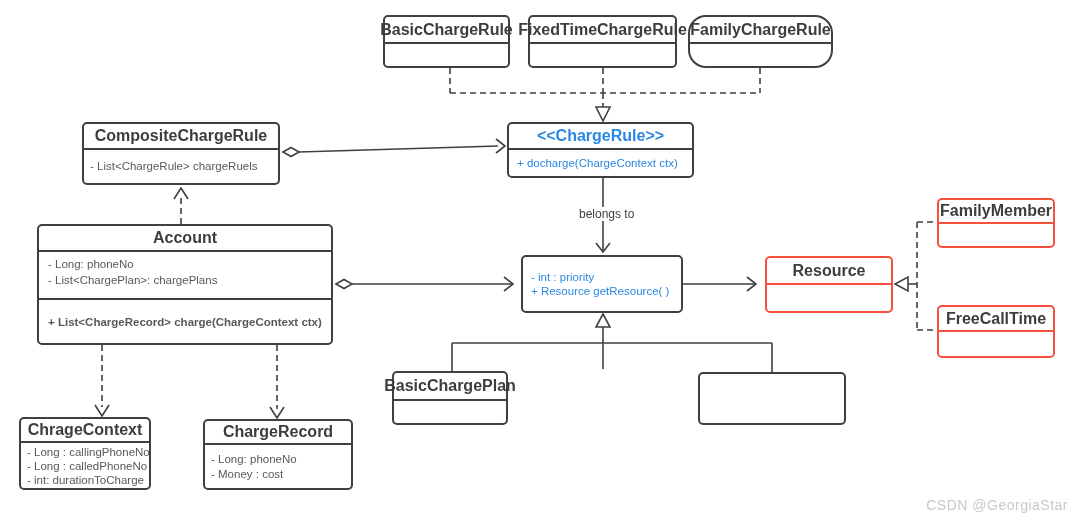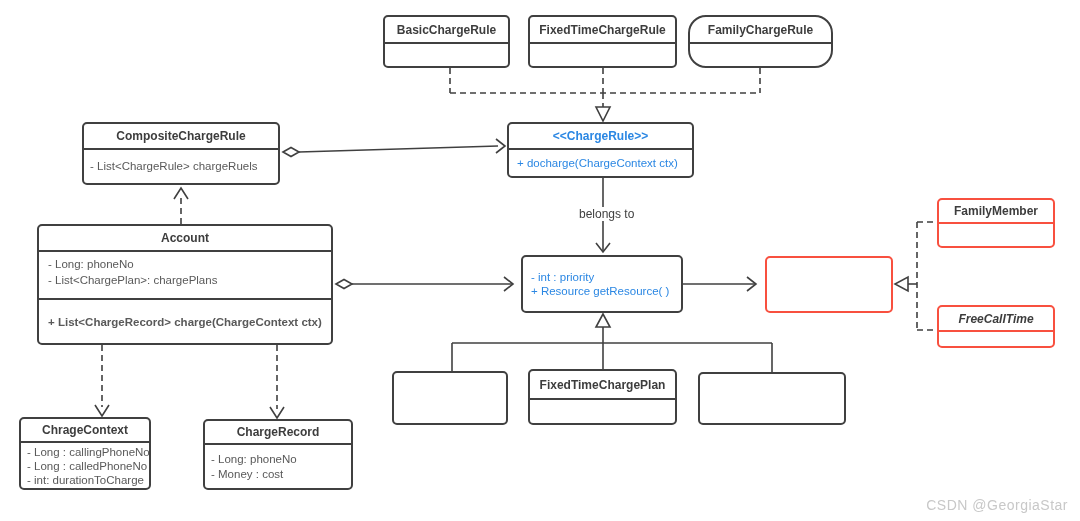--- a/index.html
+++ b/index.html
@@ -8,21 +8,21 @@
     font-family:"Liberation Sans",sans-serif;overflow:hidden;
   }
   .connectors{position:absolute;left:0;top:0;width:1080px;height:521px;}
 
   .cls{
     position:absolute;display:flex;flex-direction:column;box-sizing:border-box;
     background:#ffffff;border:2px solid #404040;border-radius:5px;
   }
   .cls-title{
     flex:0 0 auto;display:flex;align-items:center;justify-content:center;
-    font-weight:bold;font-size:12px;color:#3d3d3d;
+    font-weight:bold;font-size:16px;color:#3d3d3d;
     border-bottom:2px solid #404040;padding:0 4px;white-space:nowrap;
   }
   .cls-body{
     flex:1;display:flex;flex-direction:column;justify-content:center;
     padding:2px 6px;font-size:11.5px;color:#595959;line-height:15px;
     white-space:nowrap;
   }
   .cls-sec{
     padding:4px 9px;font-size:11.5px;color:#595959;line-height:16px;white-space:nowrap;
   }
@@ -156,41 +156,39 @@
   </div>
 
   <div class="cls blue" style="left:521px;top:255px;width:162px;height:58px;">
     <div class="cls-body">
       <div>- int : priority</div>
       <div>+ Resource getResource( )</div>
     </div>
   </div>
 
   <div class="cls red" style="left:765px;top:256px;width:128px;height:57px;">
+    <div class="cls-title" style="height:25px">Resource</div>
     <div class="cls-body"></div>
   </div>
 
   <div class="cls red" style="left:937px;top:198px;width:118px;height:50px;">
     <div class="cls-title" style="height:22px">FamilyMember</div>
     <div class="cls-body"></div>
   </div>
 
-  <div class="cls red" style="left:937px;top:305px;width:118px;height:43px;font-style:italic;">
+  <div class="cls red" style="left:937px;top:305px;width:118px;height:53px;">
     <div class="cls-title" style="height:23px">FreeCallTime</div>
     <div class="cls-body"></div>
   </div>
 
   <div class="cls" style="left:392px;top:371px;width:116px;height:54px;">
-    <div class="cls-body"></div>
-  </div>
-
-  <div class="cls" style="left:528px;top:369px;width:149px;height:56px;">
-    <div class="cls-title" style="height:27px">FixedTimeChargePlan</div>
-    <div class="cls-body"></div>
-  </div>
+    <div class="cls-title" style="height:26px">BasicChargePlan</div>
+    <div class="cls-body"></div>
+  </div>
+
 
   <div class="cls" style="left:698px;top:372px;width:148px;height:53px;">
     <div class="cls-body"></div>
   </div>
 
   <div class="cls" style="left:19px;top:417px;width:132px;height:73px;">
     <div class="cls-title" style="height:22px">ChrageContext</div>
     <div class="cls-body" style="line-height:14px;padding:2px 6px;">
       <div>- Long : callingPhoneNo</div>
       <div>- Long : calledPhoneNo</div>

